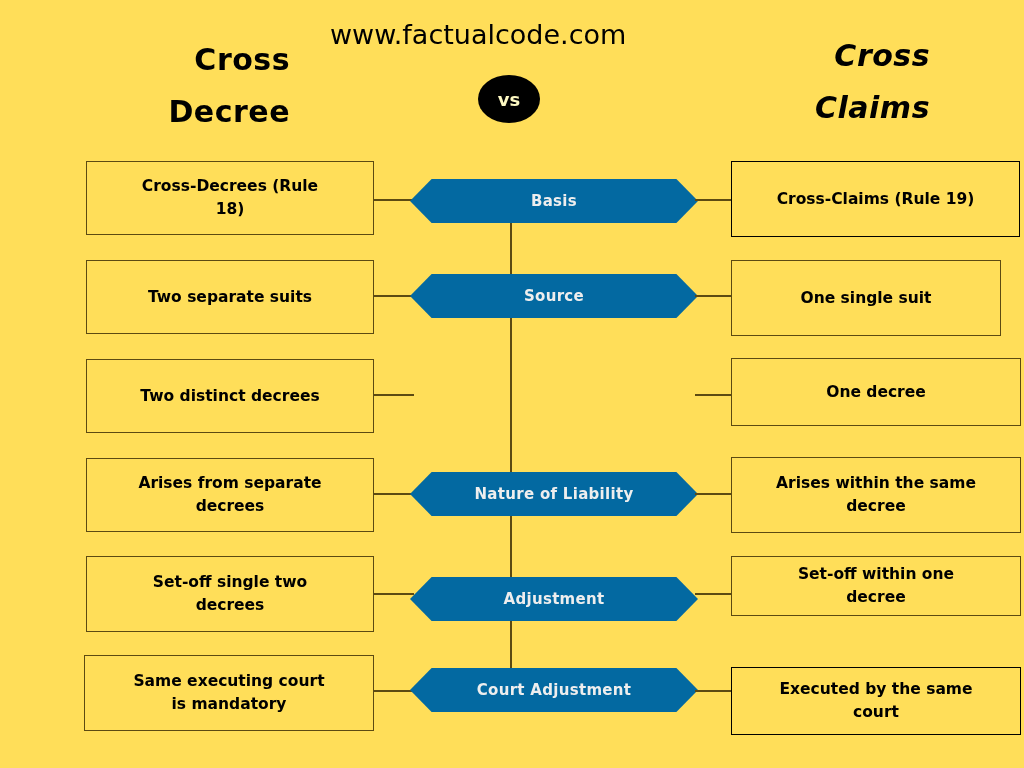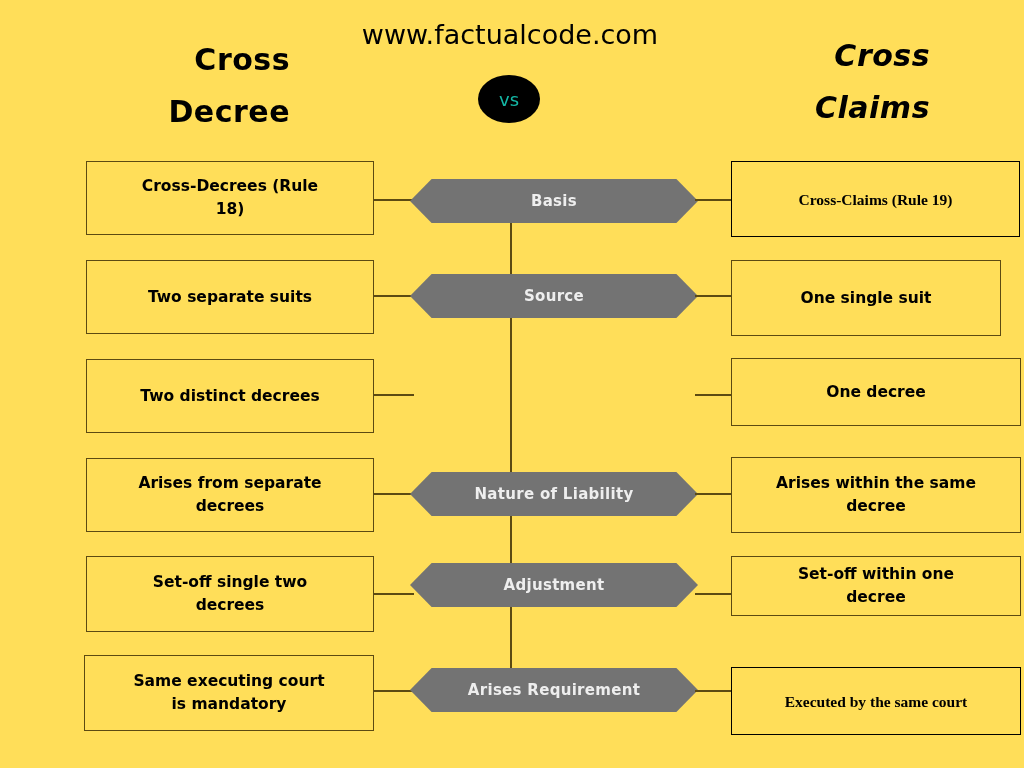--- a/index.html
+++ b/index.html
@@ -10,52 +10,52 @@
       font-family: "DejaVu Sans", sans-serif;
       color: #000;
     }
     .title {
       position: absolute; text-align: right; font-weight: bold;
       font-size: 30px; line-height: 52px; letter-spacing: 0.5px;
     }
     #title-left { left: 110px; top: 34px; width: 180px; }
     #title-right { left: 740px; top: 30px; width: 190px; font-style: italic; }
     #site-url {
-      position: absolute; left: 330px; top: 18px; width: 360px; text-align: center;
+      position: absolute; left: 330px; top: 18px; width: 360px; text-align: left;
       font-size: 27px; font-weight: normal; line-height: 34px;
     }
     #vs-badge {
       position: absolute; left: 478px; top: 75px; width: 62px; height: 48px;
-      border-radius: 50%; background: #000; color: #14b8a6;
+      border-radius: 50%; background: #000; color: #fef9c3;
       display: flex; align-items: center; justify-content: center;
-      font-weight: normal; font-size: 18px;
+      font-weight: bold; font-size: 18px;
     }
     .spine {
       position: absolute; left: 510px; top: 215px; width: 2px; height: 460px;
       background: #5c4a12;
     }
     .row { position: absolute; left: 0; width: 1024px; height: 80px; margin-left: 43px; }
     .box {
       position: absolute; height: 74px; width: 288px;
       border: 1.5px solid #5c4a12; box-sizing: border-box;
       display: flex; align-items: center; justify-content: center;
       text-align: center; font-weight: bold; font-size: 15.5px; line-height: 23px;
       padding: 0 40px;
     }
     .box.left { left: 43px; }
     .box.right { left: 688px; }
-    .box.right.dark { border-color: #000; font-family: Liberation Serif, serif; }
+    .box.right.dark { border-color: #000; }
     .conn {
       position: absolute; height: 2px; background: #5c4a12;
     }
     .conn.left { left: 331px; width: 40px; }
     .conn.right { left: 652px; width: 37px; }
     .hex {
       position: absolute; left: 367px; width: 288px; height: 44px;
-      background: #737373; color: #eee;
+      background: #0369a1; color: #eee;
       clip-path: polygon(7.5% 0, 92.5% 0, 100% 50%, 92.5% 100%, 7.5% 100%, 0 50%);
       display: flex; align-items: center; justify-content: center;
       font-weight: bold; font-size: 15px; letter-spacing: 0.3px;
     }
   </style>
 </head>
 <body>
 
 <div id="site-url">www.factualcode.com</div>
 <div class="title" id="title-left">
@@ -95,24 +95,24 @@
   <div class="box left" style="top:0">Arises from separate decrees</div>
   <div class="conn left" style="top:35px"></div>
   <div class="hex" style="top:14px">Nature of Liability</div>
   <div class="conn right" style="top:35px"></div>
   <div class="box right" style="top:-1px;width:290px;height:76px">Arises within the same decree</div>
 </div>
 
 <div class="row" style="top:556px">
   <div class="box left" style="top:0;height:76px">Set-off single two decrees</div>
   <div class="conn left" style="top:37px"></div>
-  <div class="hex" style="top:7px">Adjustment</div>
+  <div class="hex" style="top:21px">Adjustment</div>
   <div class="conn right" style="top:37px"></div>
   <div class="box right" style="top:0;width:290px;height:60px">Set-off within one decree</div>
 </div>
 
 <div class="row" style="top:655px">
   <div class="box left" style="top:0;left:41px;width:290px;height:76px">Same executing court is mandatory</div>
   <div class="conn left" style="top:35px"></div>
-  <div class="hex" style="top:13px">Arises Requirement</div>
+  <div class="hex" style="top:13px">Court Adjustment</div>
   <div class="conn right" style="top:35px"></div>
   <div class="box right dark" style="top:12px;width:290px;height:68px">Executed by the same court</div>
 </div>
 
 </body></html>

